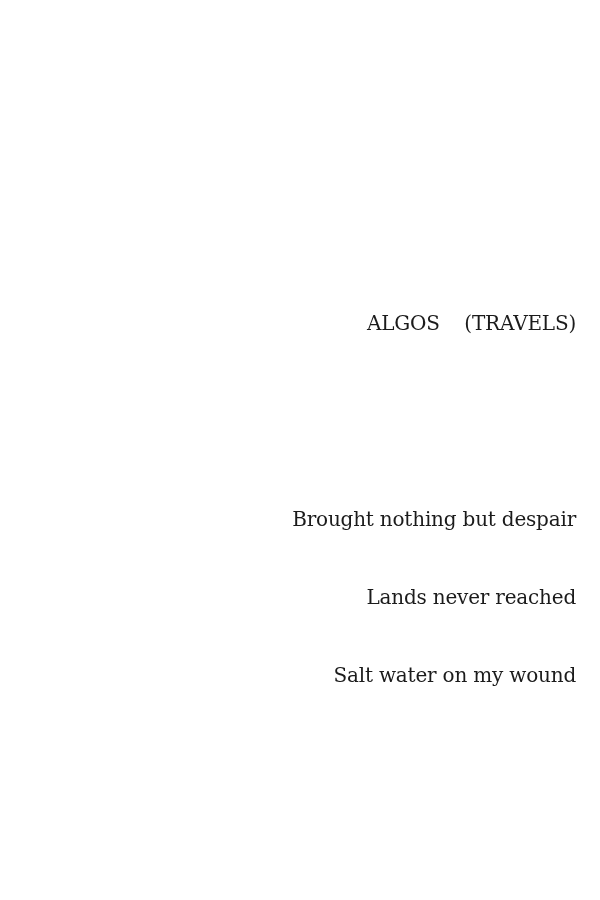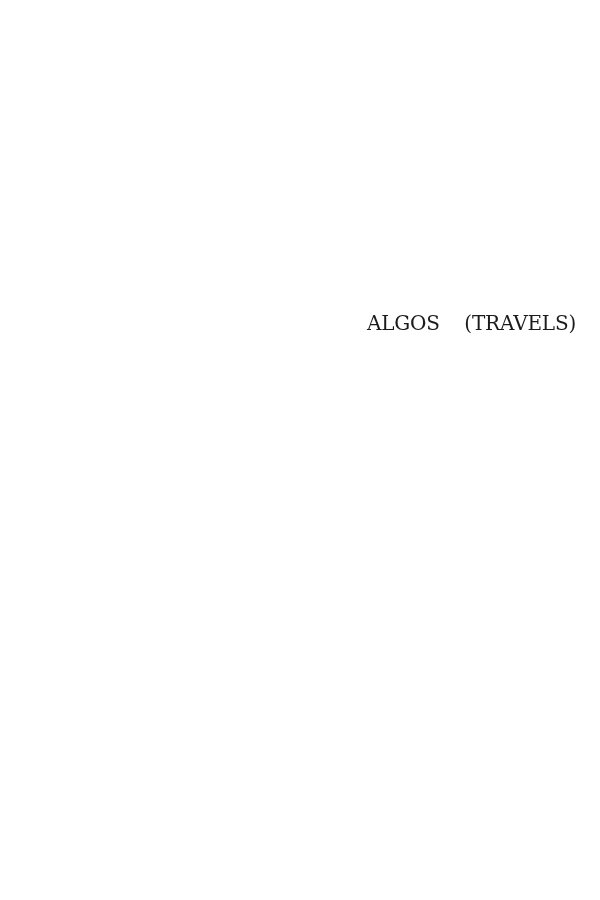--- a/index.html
+++ b/index.html
@@ -36,20 +36,23 @@
 </style>
 </head>
 <body>
 
 <div class="page">
   <div class="poem">
 
     <div class="poem-title">ALGOS    (TRAVELS)</div>
 
     <div class="stanza">
+      <div class="poem-line">Brought nothing but despair</div>
+      <div class="poem-line">Lands never reached</div>
+      <div class="poem-line">Salt water on my wound</div>
     </div>
 
     
 
     
 
     
 
   </div>
 </div>

